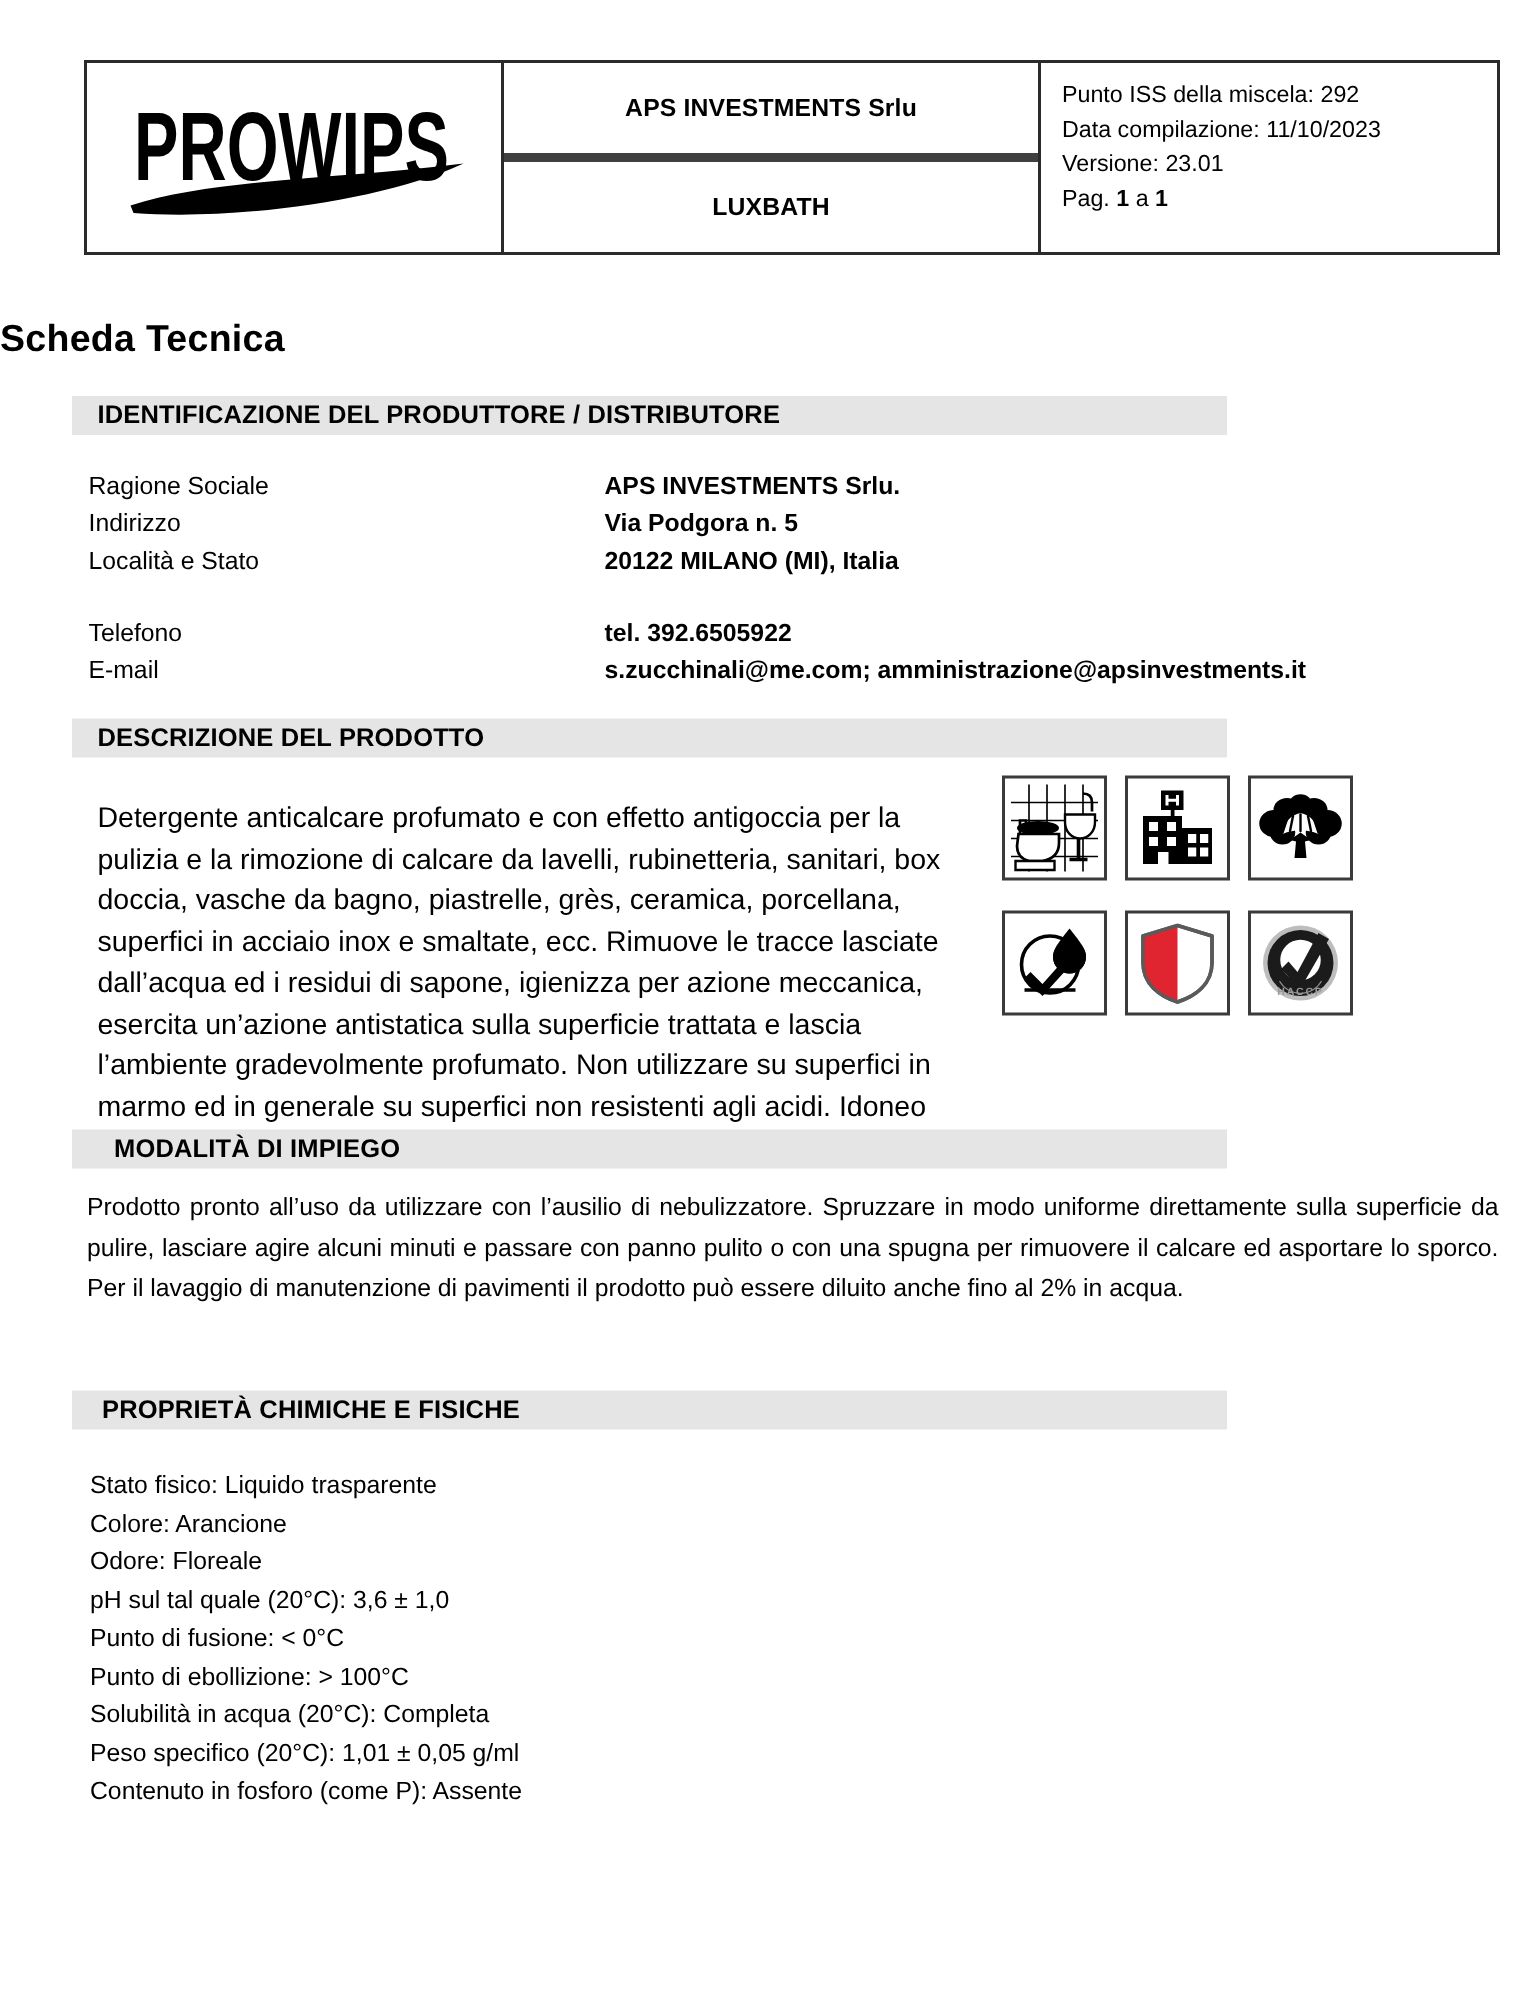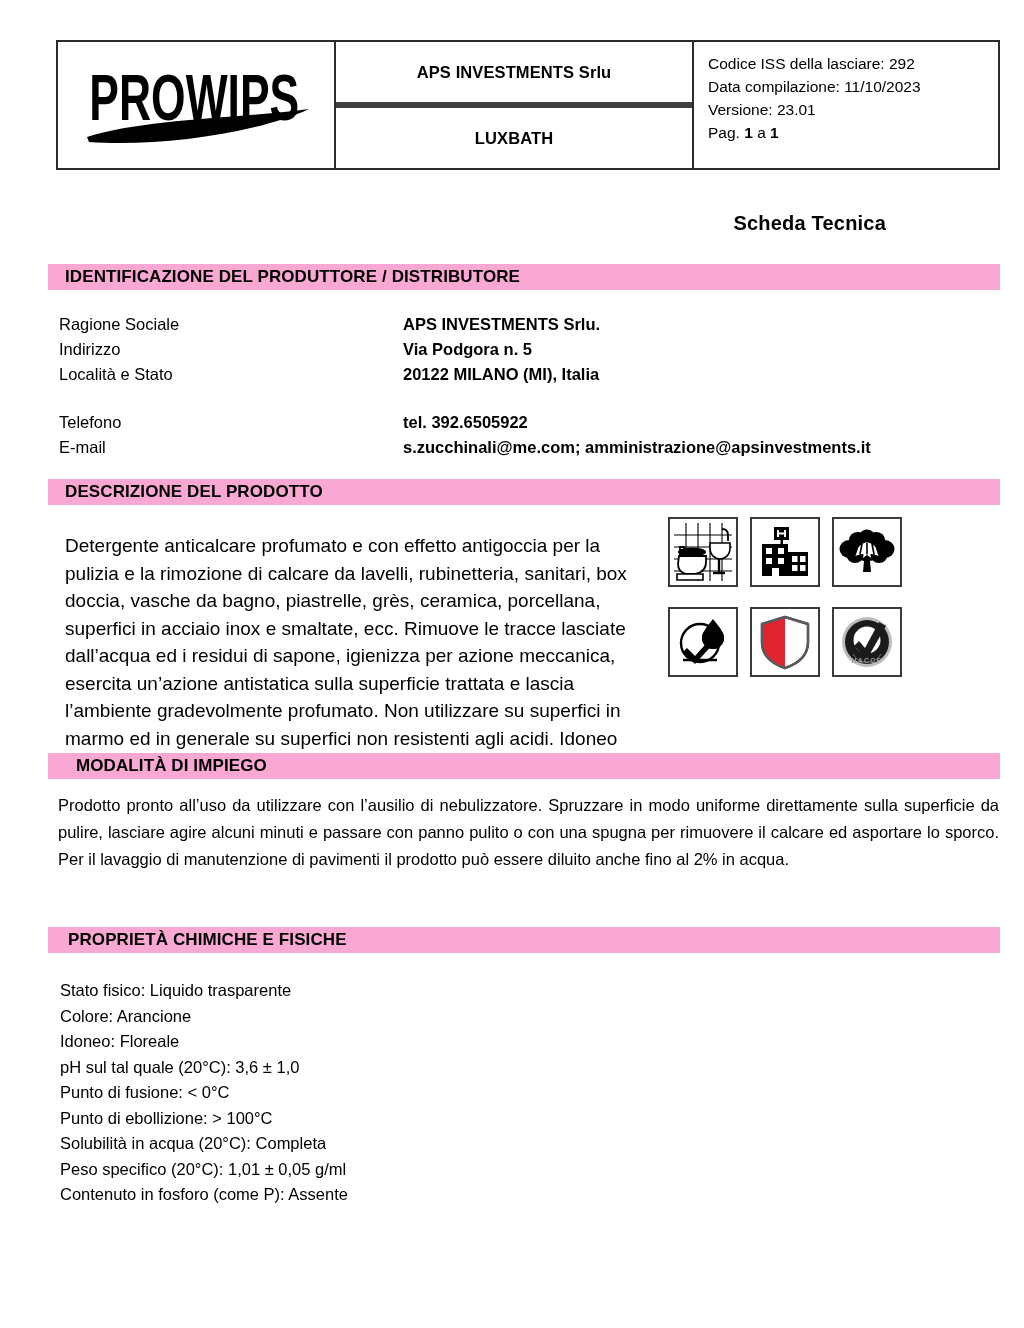--- a/index.html
+++ b/index.html
@@ -86,33 +86,33 @@
     position: relative;
   }
   .logo-wrap svg { display: block; width: 232px; height: 84px; }
 
   
   .doc-title {
     position: absolute;
     left: 0;
     top: 212px;
     width: 886px;
-    text-align: right;
-    font-size: 20px;
+    text-align: left;
+    font-size: 25px;
     font-weight: bold;
     letter-spacing: 0.2px;
   }
 
   
   .section-bar {
     position: absolute;
     left: 48px;
-    width: 952px;
+    width: 770px;
     height: 26px;
-    background: #f9a8d4;
+    background: #e5e5e5;
     box-sizing: border-box;
   }
   .section-bar .section-label {
     position: absolute;
     top: 50%;
     transform: translateY(-50%);
     font-size: 17px;
     font-weight: bold;
     white-space: nowrap;
     letter-spacing: 0.1px;
@@ -209,21 +209,21 @@
     <div class="hdr-cell-mid">
       <div class="hdr-mid-row top">
         <span>APS INVESTMENTS Srlu</span>
       </div>
       <div class="hdr-mid-row">
         <span>LUXBATH</span>
       </div>
     </div>
 
     <div class="hdr-cell-right">
-      <div><span>Codice ISS della lasciare: </span><span>292</span></div>
+      <div><span>Punto ISS della miscela: </span><span>292</span></div>
       <div><span>Data compilazione: </span><span>11/10/2023</span></div>
       <div><span>Versione: </span><span>23.01</span></div>
       <div><span>Pag. </span><b>1</b><span> a </span><b>1</b></div>
     </div>
 
   </div>
 
   <div class="doc-title">Scheda Tecnica</div>
 
   <div class="section-bar" style="top:264px;">
@@ -368,21 +368,21 @@
 
   <div class="usage-text">Prodotto pronto all’uso da utilizzare con l’ausilio di nebulizzatore. Spruzzare in modo uniforme direttamente sulla superficie da pulire, lasciare agire alcuni minuti e passare con panno pulito o con una spugna per rimuovere il calcare ed asportare lo sporco. Per il lavaggio di manutenzione di pavimenti il prodotto può essere diluito anche fino al 2% in acqua.</div>
 
   <div class="section-bar" style="top:927px;">
     <span class="section-label" style="left:20px;">PROPRIETÀ CHIMICHE E FISICHE</span>
   </div>
 
   <div class="props-list">
     <div>Stato fisico: Liquido trasparente</div>
     <div>Colore: Arancione</div>
-    <div>Idoneo: Floreale</div>
+    <div>Odore: Floreale</div>
     <div>pH sul tal quale (20°C): 3,6 ± 1,0</div>
     <div>Punto di fusione: &lt; 0°C</div>
     <div>Punto di ebollizione: &gt; 100°C</div>
     <div>Solubilità in acqua (20°C): Completa</div>
     <div>Peso specifico (20°C): 1,01 ± 0,05 g/ml</div>
     <div>Contenuto in fosforo (come P): Assente</div>
   </div>
 
 </div>
 

